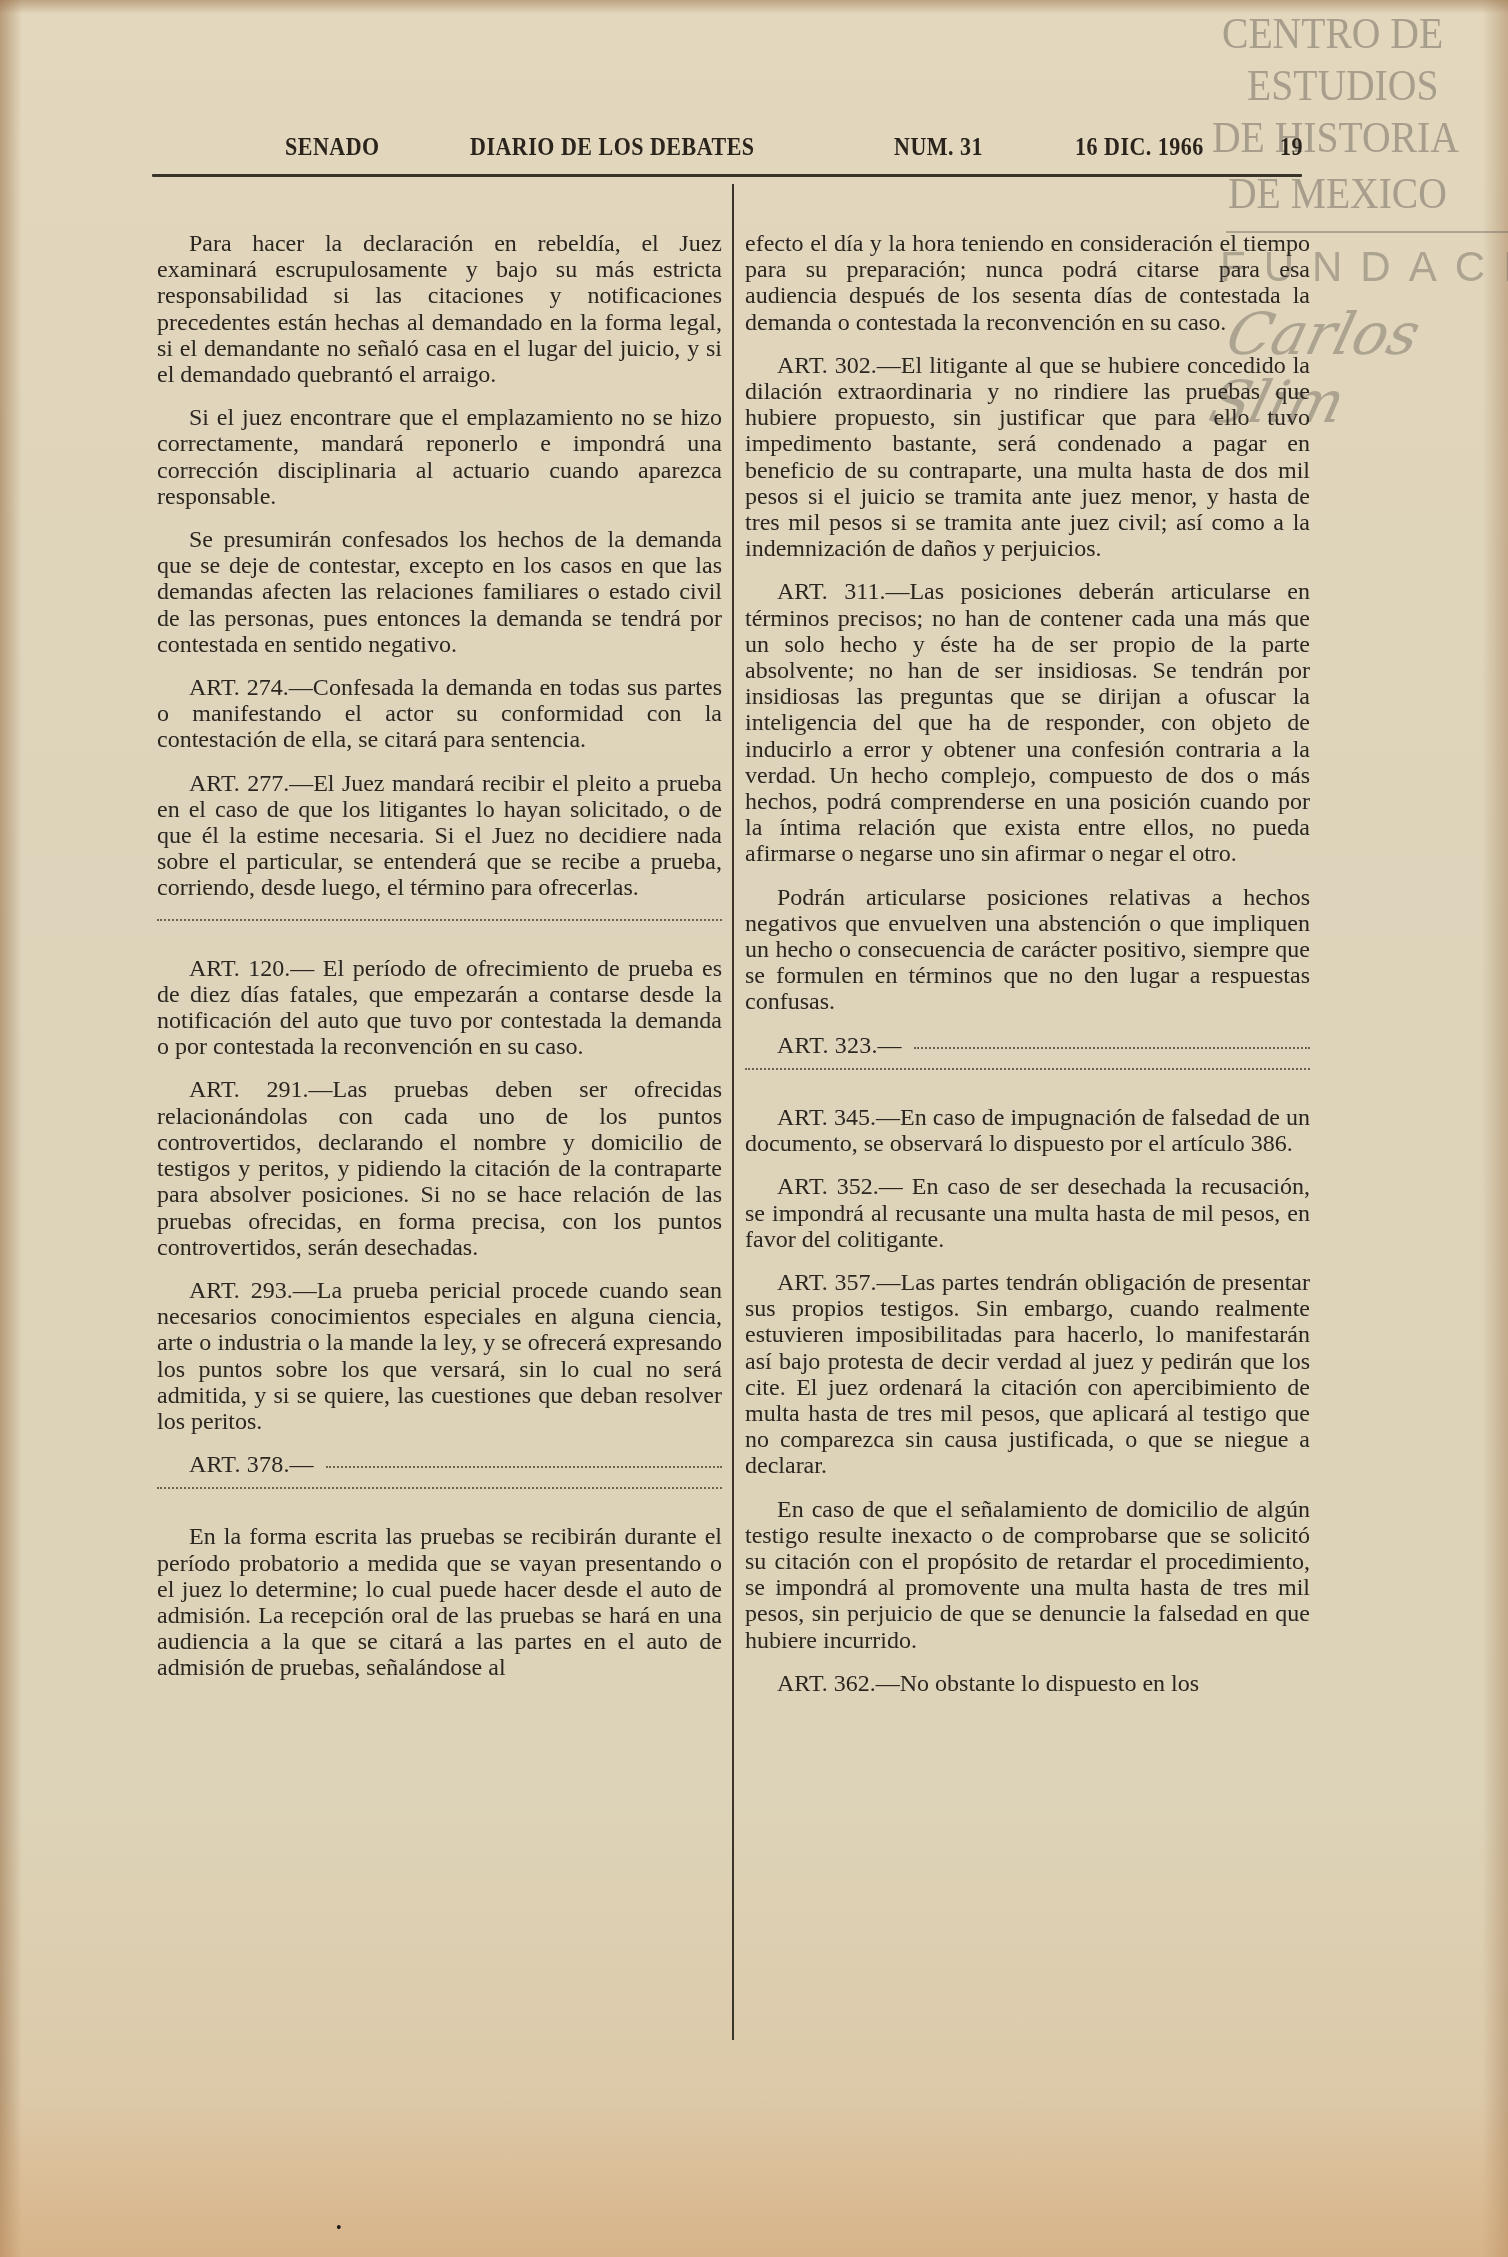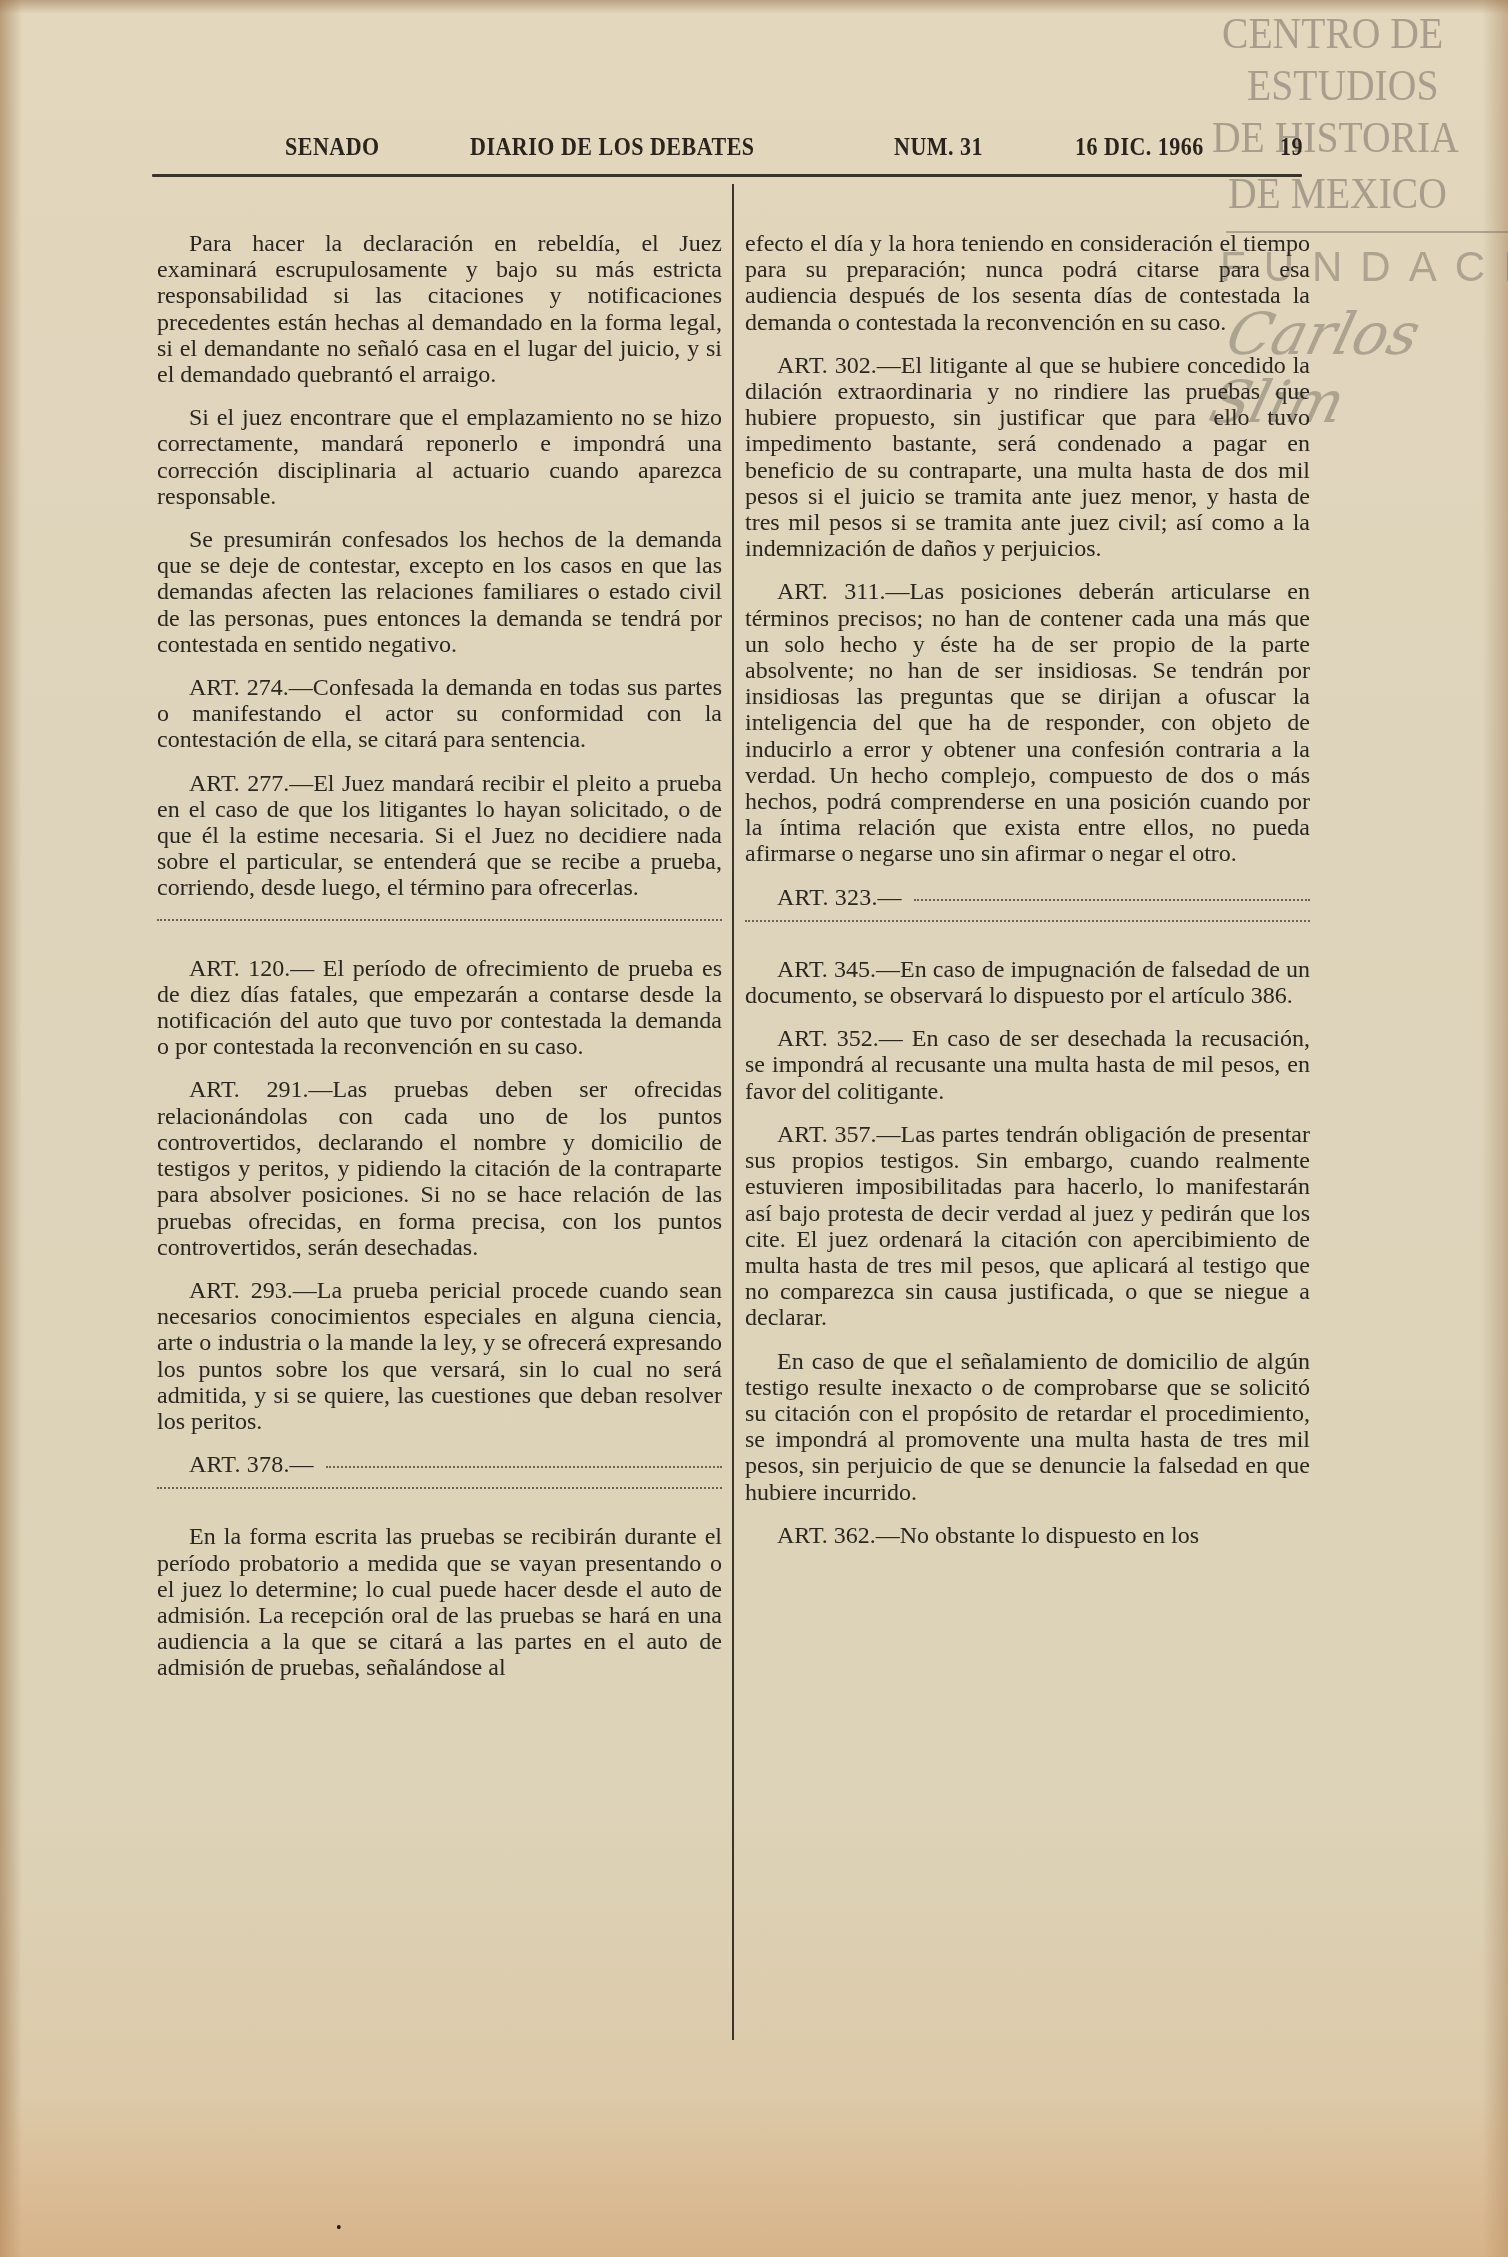--- a/index.html
+++ b/index.html
@@ -102,20 +102,21 @@
   <div class="dotted-line" style="margin-top:10px;"></div>
   <p class="para">En la forma escrita las pruebas se recibirán durante el período probatorio a medida que se vayan presentando o el juez lo determine; lo cual puede hacer desde el auto de admisión. La recepción oral de las pruebas se hará en una audiencia a la que se citará a las partes en el auto de admisión de pruebas, señalándose al</p>
 </div>
 
 <div class="col-divider"></div>
 
 <div class="column col-right">
   <p class="para noindent">efecto el día y la hora teniendo en consideración el tiempo para su preparación; nunca podrá citarse para esa audiencia después de los sesenta días de contestada la demanda o contestada la reconvención en su caso.</p>
   <p class="para">ART. 302.—El litigante al que se hubiere concedido la dilación extraordinaria y no rindiere las pruebas que hubiere propuesto, sin justificar que para ello tuvo impedimento bastante, será condenado a pagar en beneficio de su contraparte, una multa hasta de dos mil pesos si el juicio se tramita ante juez menor, y hasta de tres mil pesos si se tramita ante juez civil; así como a la indemnización de daños y perjuicios.</p>
   <p class="para">ART. 311.—Las posiciones deberán articularse en términos precisos; no han de contener cada una más que un solo hecho y éste ha de ser propio de la parte absolvente; no han de ser insidiosas. Se tendrán por insidiosas las preguntas que se dirijan a ofuscar la inteligencia del que ha de responder, con objeto de inducirlo a error y obtener una confesión contraria a la verdad. Un hecho complejo, compuesto de dos o más hechos, podrá comprenderse en una posición cuando por la íntima relación que exista entre ellos, no pueda afirmarse o negarse uno sin afirmar o negar el otro.</p>
+  <p class="para">Podrán articularse posiciones relativas a hechos negativos que envuelven una abstención o que impliquen un hecho o consecuencia de carácter positivo, siempre que se formulen en términos que no den lugar a respuestas confusas.</p>
   <p class="para art-stub">
     <span class="art-label">ART. 323.—</span>
     <span class="fill"></span>
   </p>
   <div class="dotted-line" style="margin-top:10px;"></div>
   <p class="para">ART. 345.—En caso de impugnación de falsedad de un documento, se observará lo dispuesto por el artículo 386.</p>
   <p class="para">ART. 352.— En caso de ser desechada la recusación, se impondrá al recusante una multa hasta de mil pesos, en favor del colitigante.</p>
   <p class="para">ART. 357.—Las partes tendrán obligación de presentar sus propios testigos. Sin embargo, cuando realmente estuvieren imposibilitadas para hacerlo, lo manifestarán así bajo protesta de decir verdad al juez y pedirán que los cite. El juez ordenará la citación con apercibimiento de multa hasta de tres mil pesos, que aplicará al testigo que no comparezca sin causa justificada, o que se niegue a declarar.</p>
   <p class="para">En caso de que el señalamiento de domicilio de algún testigo resulte inexacto o de comprobarse que se solicitó su citación con el propósito de retardar el procedimiento, se impondrá al promovente una multa hasta de tres mil pesos, sin perjuicio de que se denuncie la falsedad en que hubiere incurrido.</p>
   <p class="para">ART. 362.—No obstante lo dispuesto en los</p>

